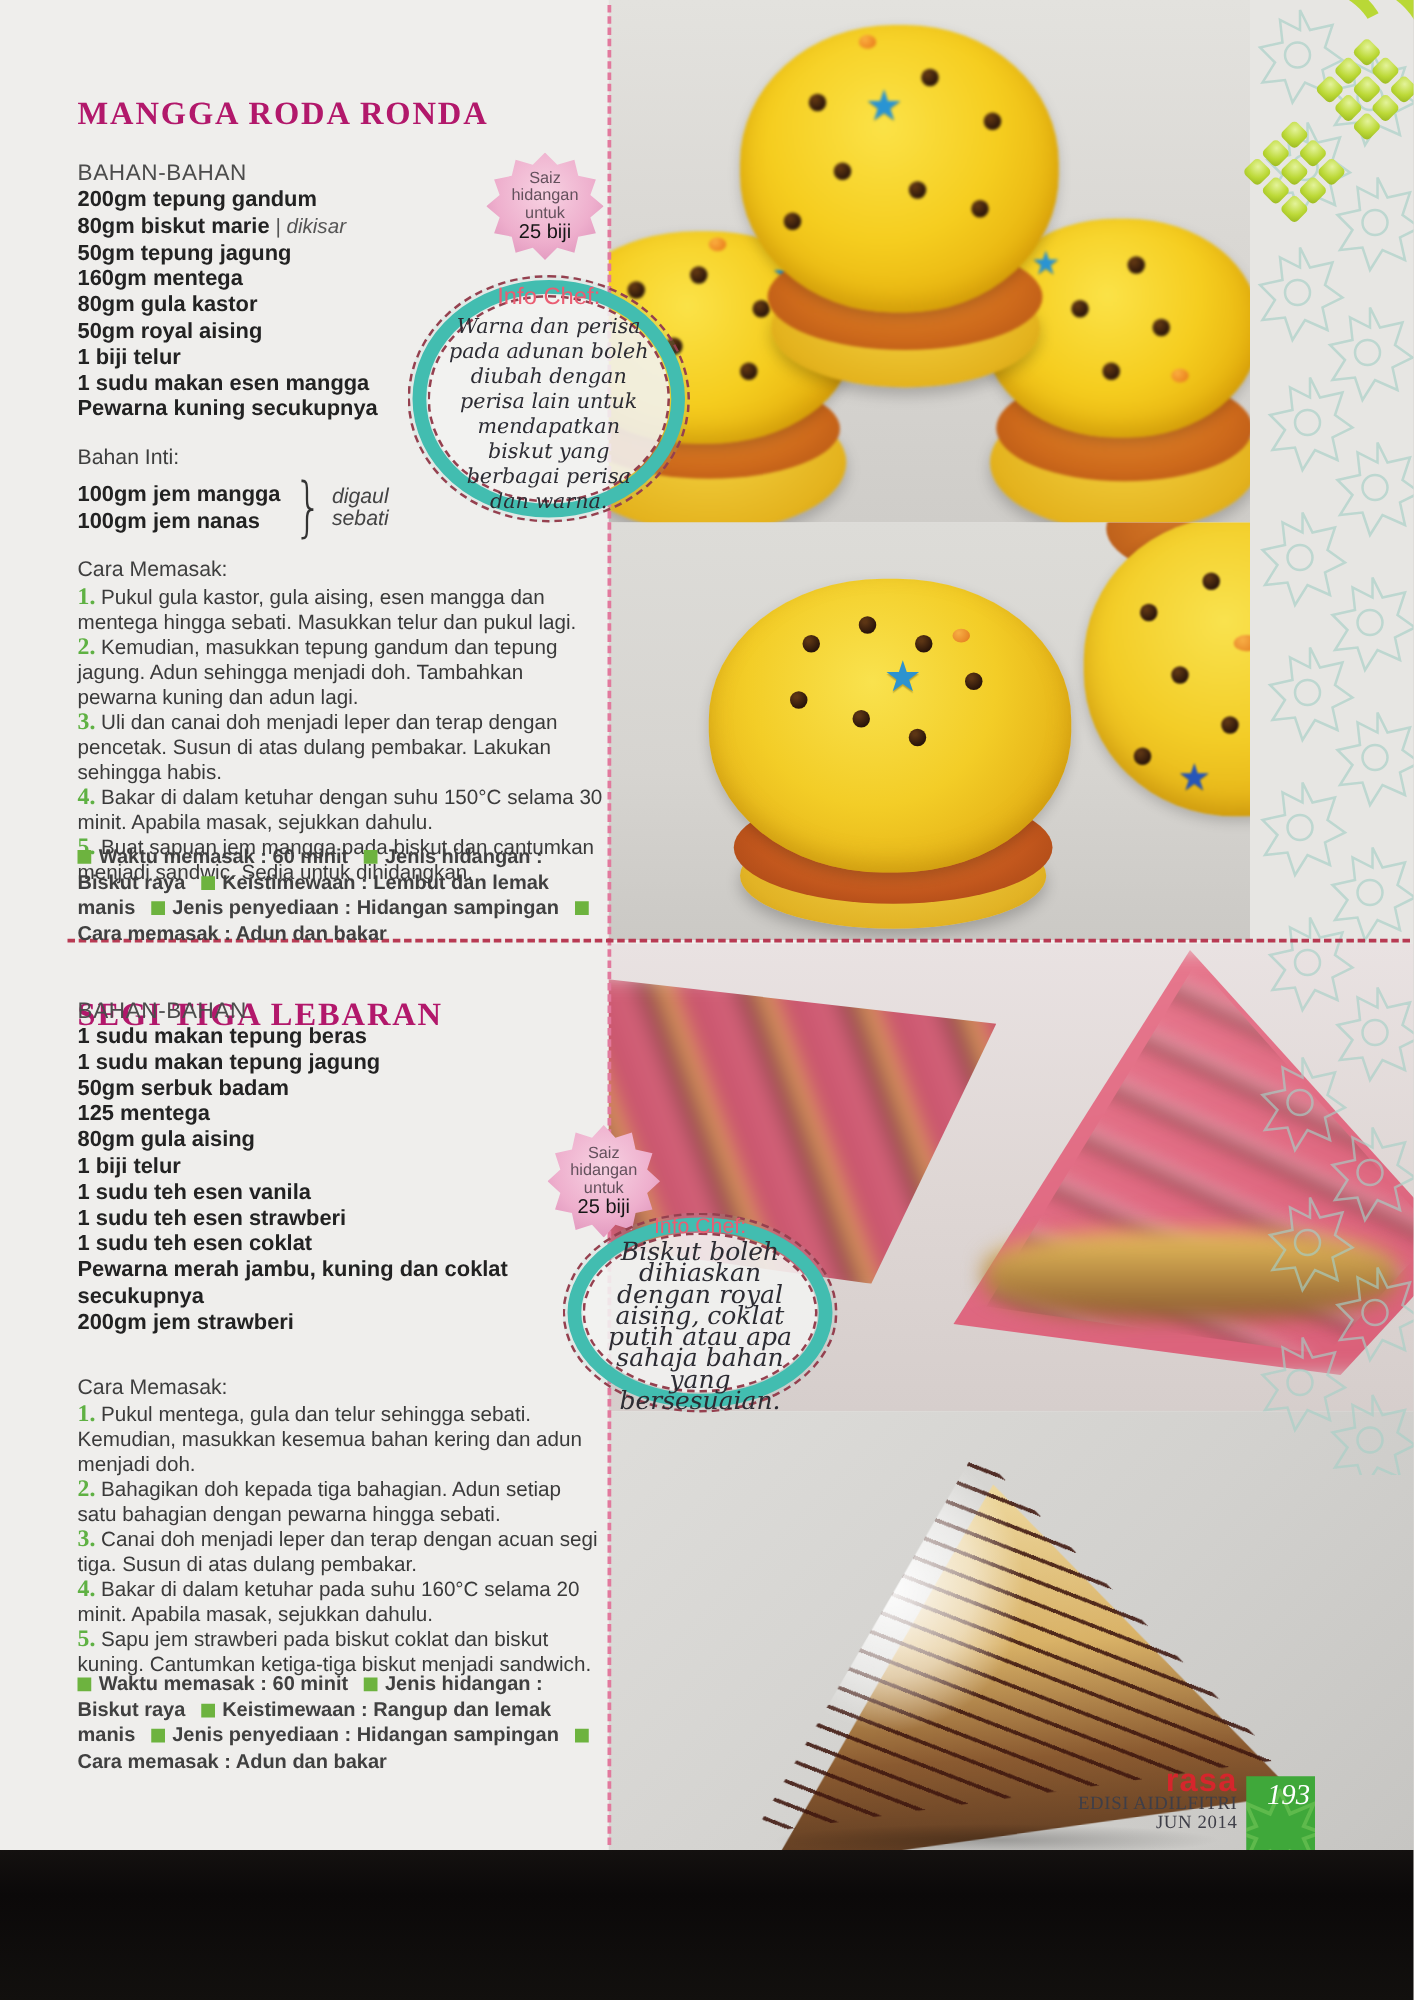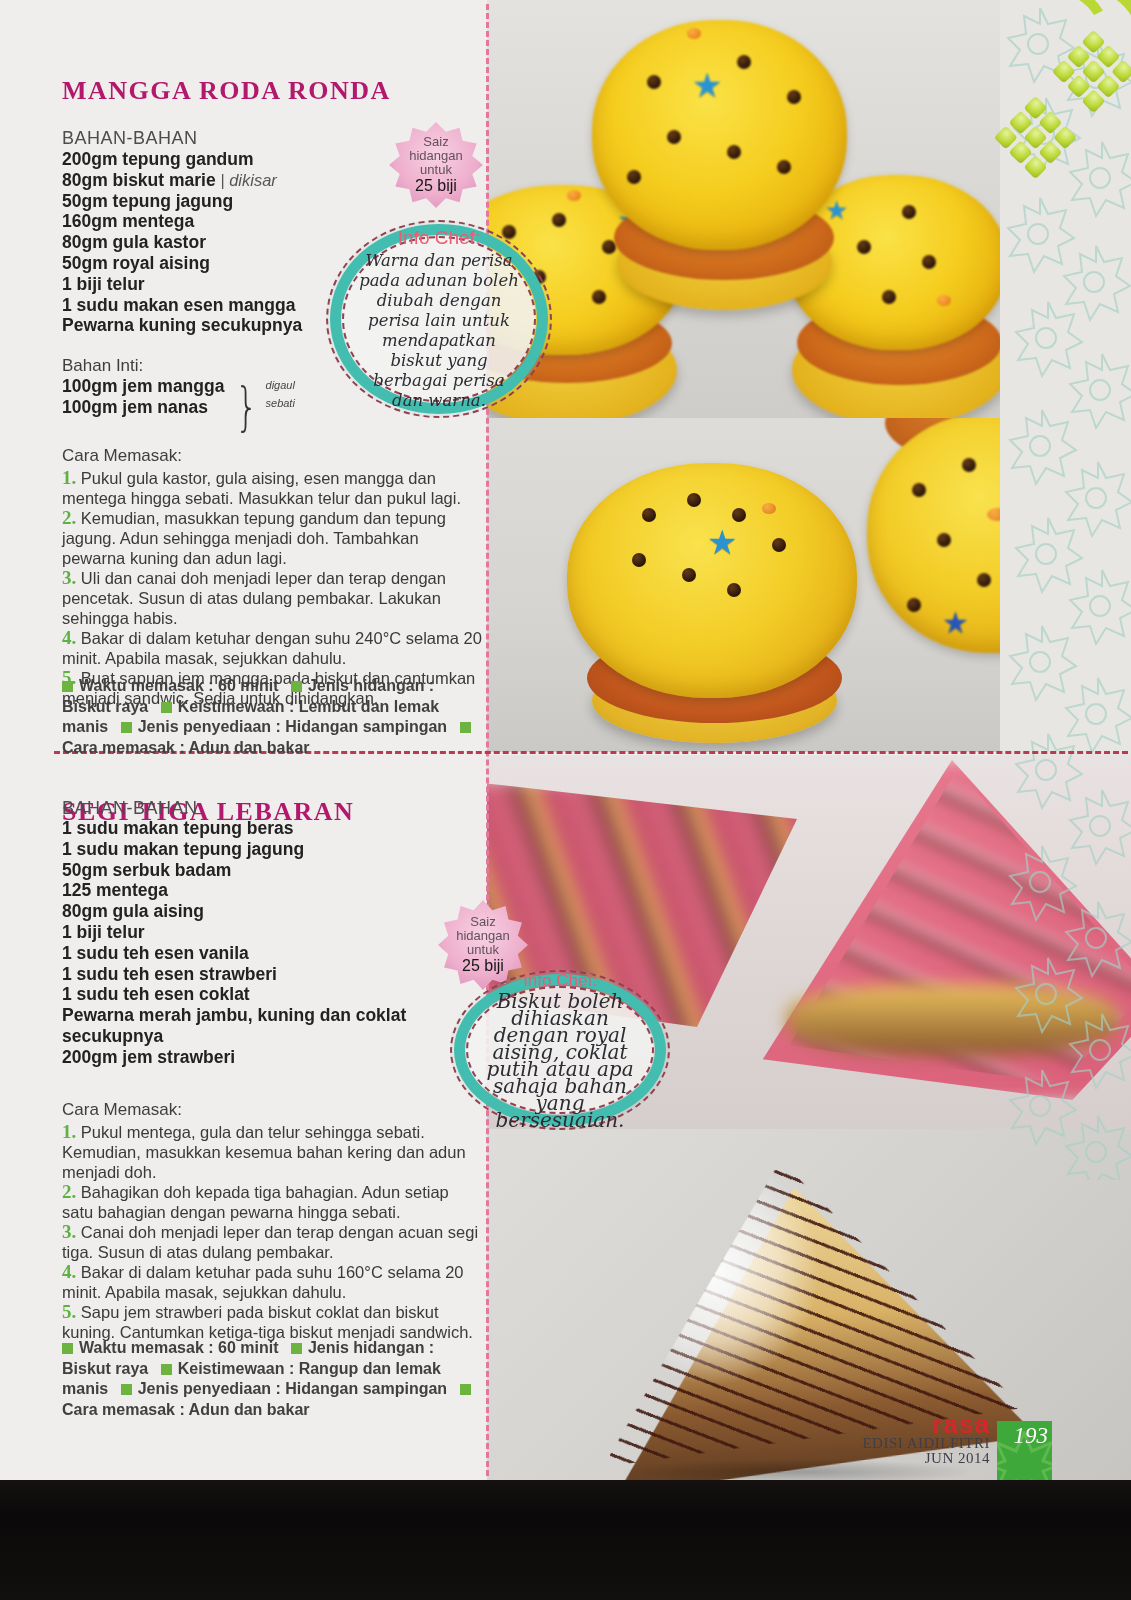--- a/index.html
+++ b/index.html
@@ -55,23 +55,23 @@
   .bhdr{font-size:18px;color:#4c4c4c;letter-spacing:.5px;}
   .ing-line{font-size:17.5px;line-height:20.8px;font-weight:bold;color:#222;}
   .ing-note{font-weight:normal;font-style:italic;color:#555;font-size:16.5px;}
   .plain{font-size:17px;color:#3e3e3e;}
   .step{font-size:16.5px;line-height:20px;color:#3a3a3a;}
   .step-num{font-family:"Liberation Serif",serif;font-weight:bold;font-size:19px;color:#5fb143;}
   .summary{font-family:Liberation Sans, sans-serif;font-weight:bold;font-size:16px;line-height:20.5px;color:#404040;}
   .sq{display:inline-block;width:11px;height:11px;background:#6db33f;margin:0 6px 0 0;vertical-align:baseline;position:relative;top:1px;}
   .sum-item{margin-right:8px;}
   
-  .brace-row{display:flex;}
+  .brace-row{display:flex;align-items:center;}
   .brace{font-family:"DejaVu Sans",sans-serif;font-size:52px;font-weight:200;color:#333;transform:scaleX(.7);margin:0 2px 0 6px;}
-  .brace-note{font-style:italic;font-size:11px;line-height:18px;color:#444;width:58px;}
+  .brace-note{font-style:italic;font-size:17px;line-height:18px;color:#444;width:58px;}
   
   #footer{position:absolute;z-index:6;}
   #brand{font-weight:bold;font-size:26px;letter-spacing:1px;color:#d5262c;line-height:24px;}
   .fserif{font-family:"Liberation Serif",serif;font-size:15px;line-height:15px;color:#3e3e48;letter-spacing:.5px;}
   #pagenum{position:absolute;left:997px;top:1421px;width:55px;height:62px;z-index:6;
      background:#3fa83a;overflow:hidden;}
   #pagenum .pstar{position:absolute;left:-8px;top:10px;width:70px;height:70px;opacity:.5;}
   #pagenum .pn{position:absolute;right:4px;top:2px;font-family:"Liberation Serif",serif;font-style:italic;
      font-size:23px;color:#fff;}
   #blackbar{position:absolute;left:0;top:1480px;width:1131px;height:120px;z-index:7;
@@ -293,21 +293,21 @@
     <div class="plain">Cara Memasak:</div>
   </div>
   <div class="col" style="top:468px;">
 
       <div class="step"><span class="step-num">1.</span> <span>Pukul gula kastor, gula aising, esen mangga dan mentega hingga sebati. Masukkan telur dan pukul lagi.</span></div>
 
       <div class="step"><span class="step-num">2.</span> <span>Kemudian, masukkan tepung gandum dan tepung jagung. Adun sehingga menjadi doh. Tambahkan pewarna kuning dan adun lagi.</span></div>
 
       <div class="step"><span class="step-num">3.</span> <span>Uli dan canai doh menjadi leper dan terap dengan pencetak. Susun di atas dulang pembakar. Lakukan sehingga habis.</span></div>
 
-      <div class="step"><span class="step-num">4.</span> <span>Bakar di dalam ketuhar dengan suhu 240°C selama 20 minit. Apabila masak, sejukkan dahulu.</span></div>
+      <div class="step"><span class="step-num">4.</span> <span>Bakar di dalam ketuhar dengan suhu 150°C selama 30 minit. Apabila masak, sejukkan dahulu.</span></div>
 
       <div class="step"><span class="step-num">5.</span> <span>Buat sapuan jem mangga pada biskut dan cantumkan menjadi sandwic. Sedia untuk dihidangkan.</span></div>
     </div>
 
   <div class="col summary" style="top:676px;">
     
   
       <span class="sum-item"><span class="sq"></span><span>Waktu memasak : 60 minit</span></span>
     
       <span class="sum-item"><span class="sq"></span><span>Jenis hidangan : Biskut raya</span></span>

